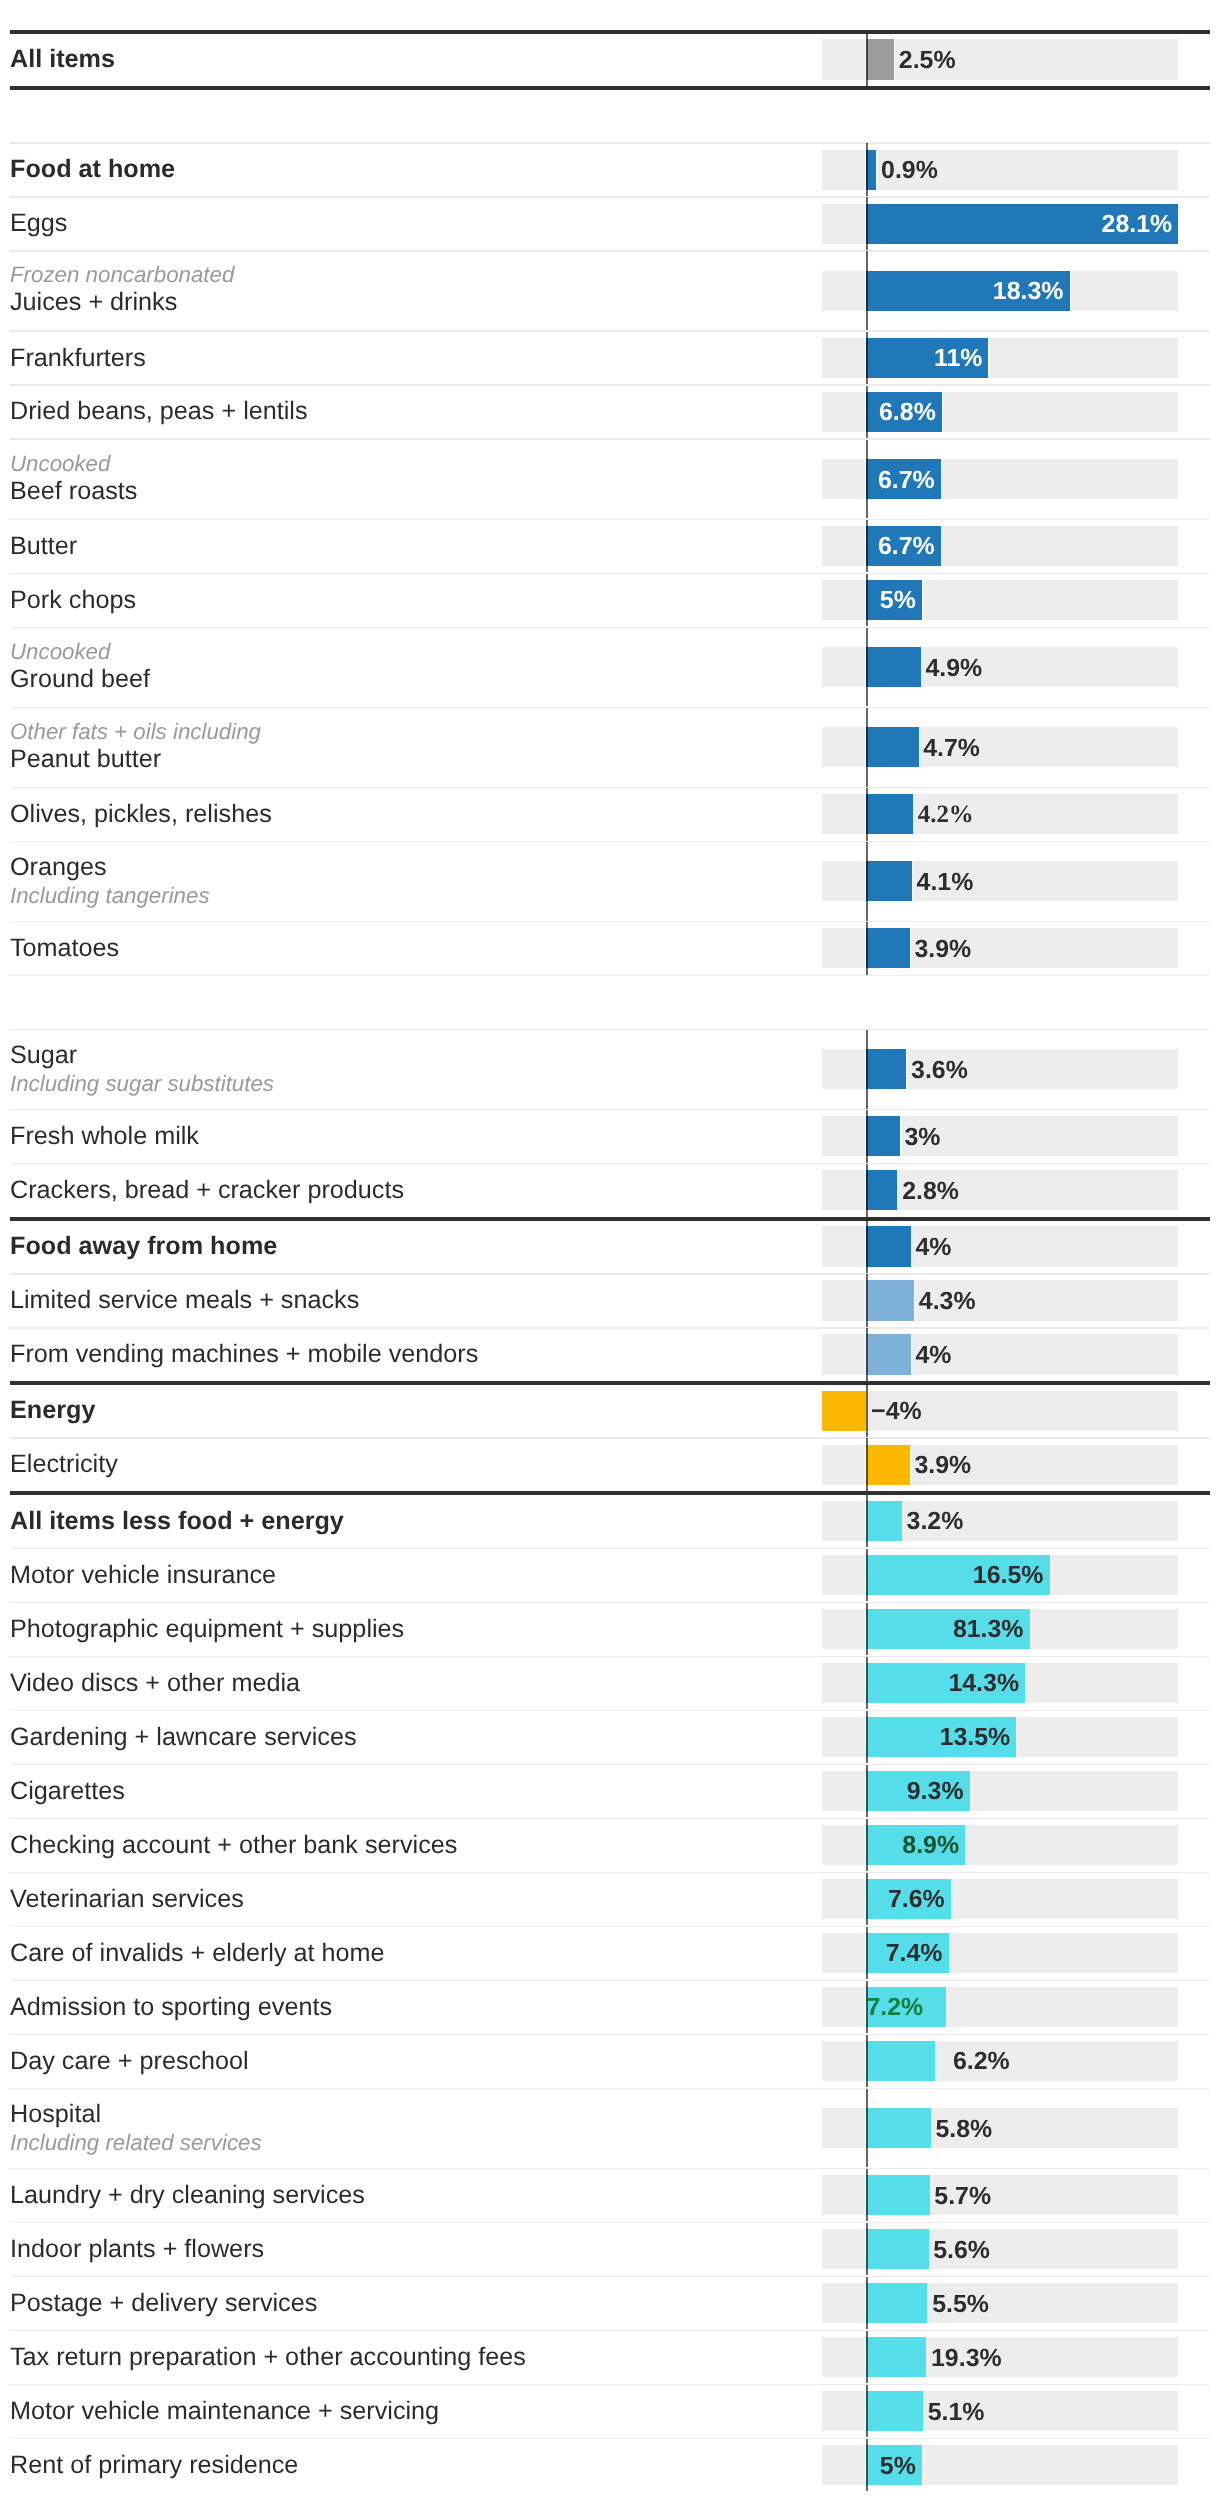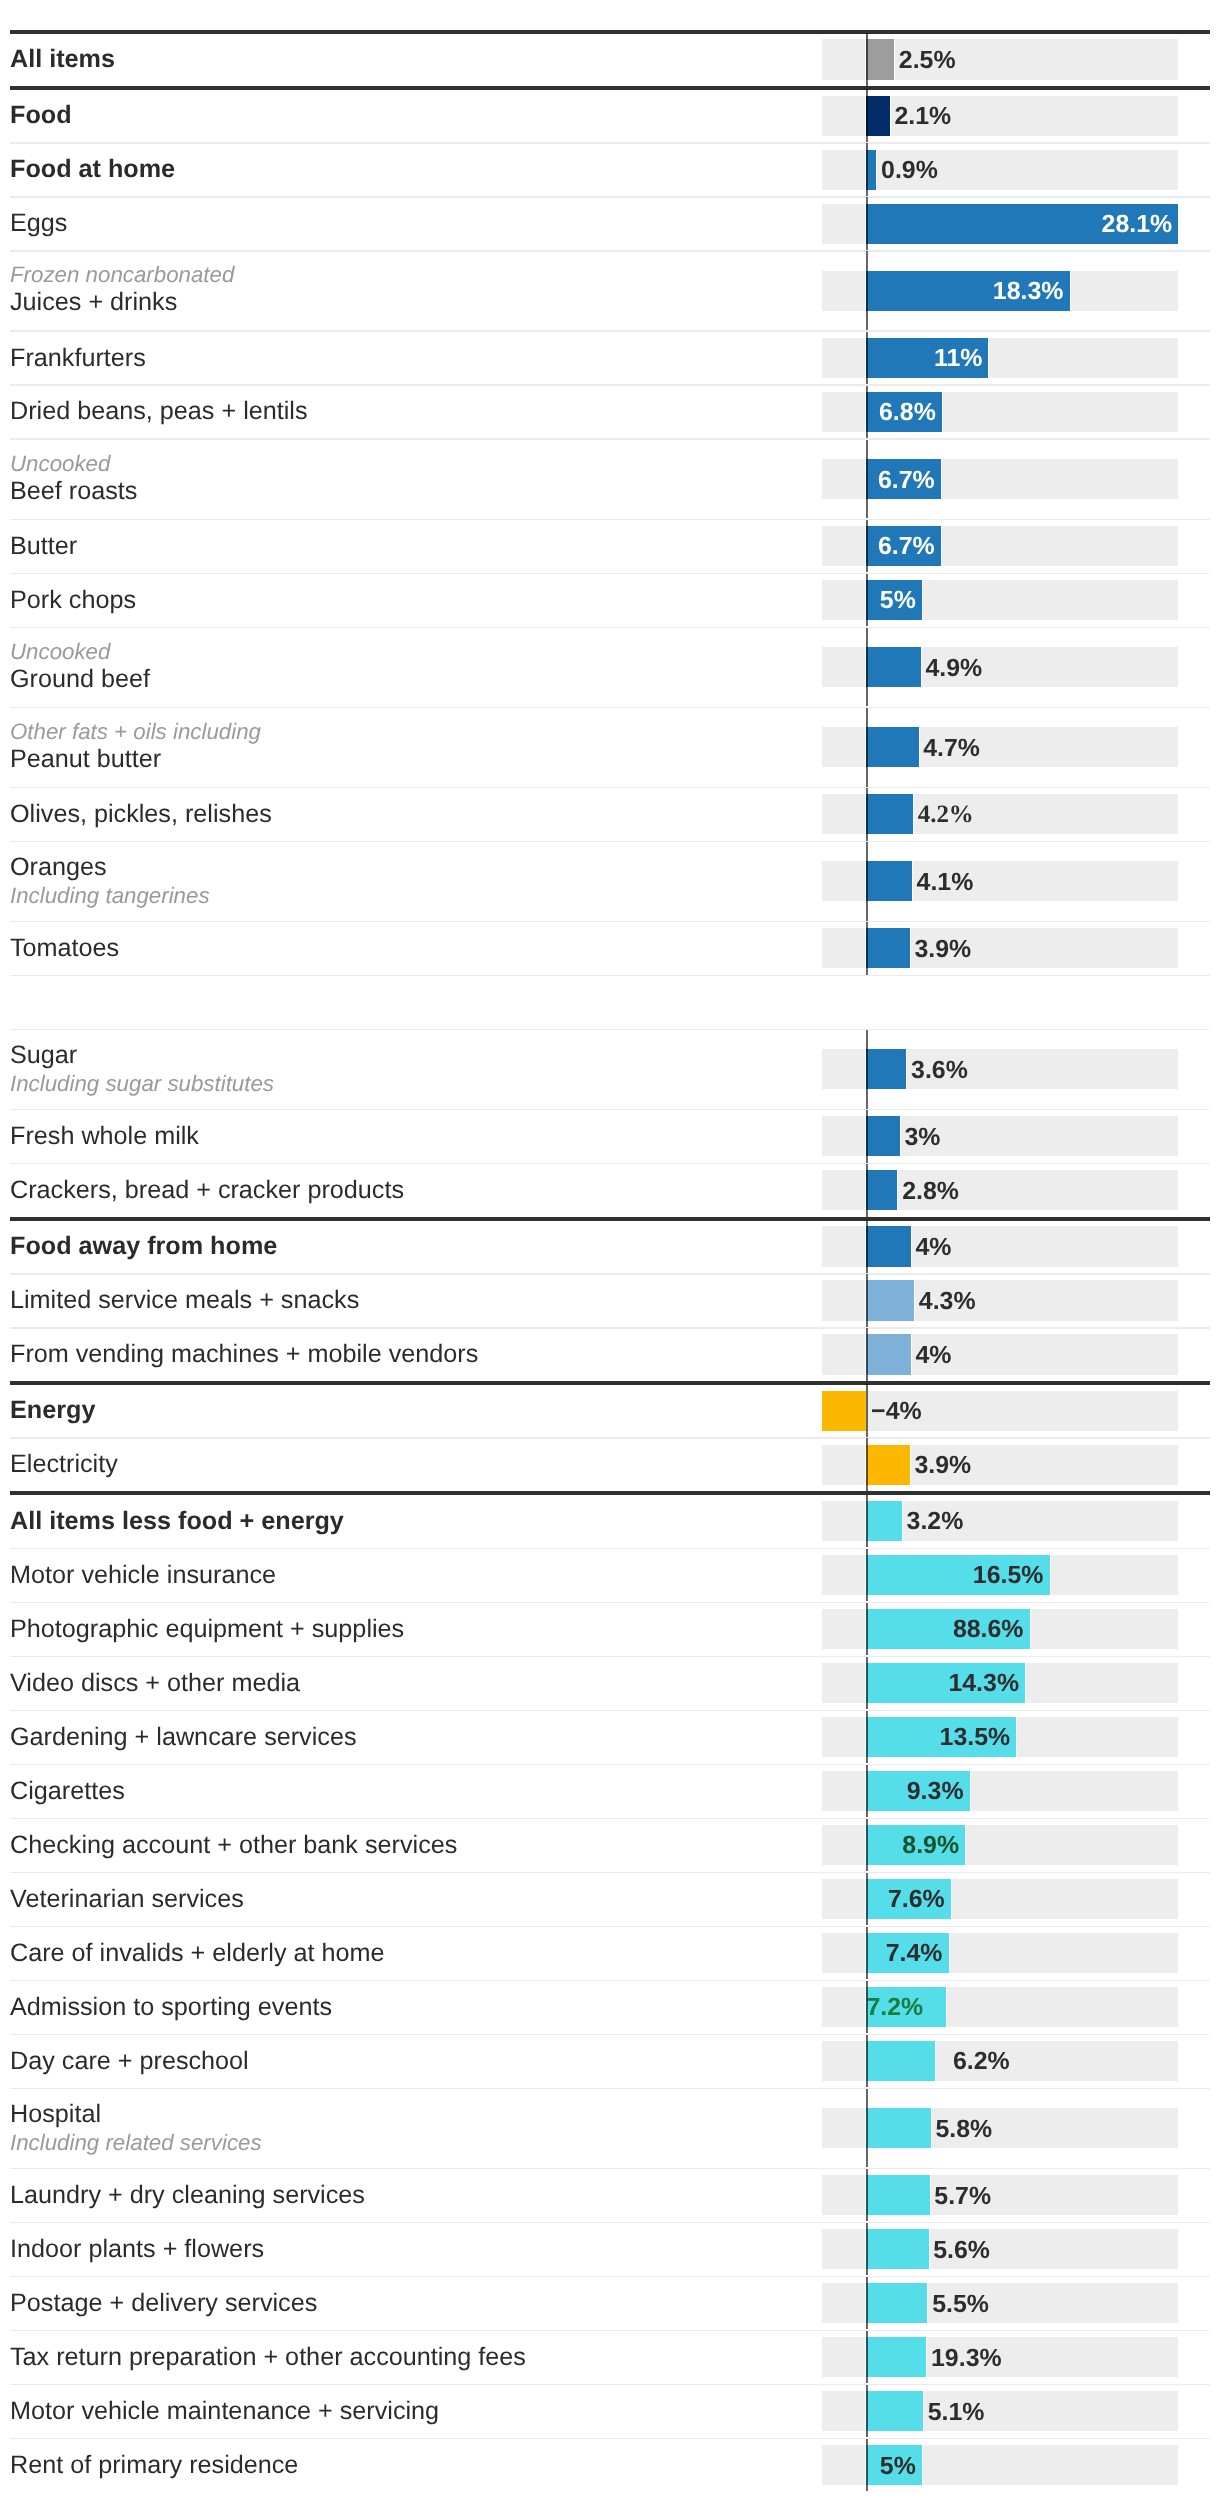--- a/index.html
+++ b/index.html
@@ -73,27 +73,20 @@
 <div id="chart">
   <div class="rule thick" style="top:29.80px;height:4.20px"></div>
   <div class="row" style="top:33.2px;height:52.8px">
     <div class="label bold" style="top:12.0px">All items</div>
     <div class="track" style="top: 6.3px; height: 40.2px; left: 822px; width: 356px; background: rgb(237, 237, 237);"></div>
     <div class="bar" style="top: 6.3px; height: 40.2px; left: 865.4px; width: 29.75px; background: rgb(157, 157, 157);"></div>
     <div class="vlabel" style="top: 12.9px; left: 898.85px;">2.5%</div>
     <div class="zeroline" style="top: 0px; height: 52.8px; left: 865.8px;"></div>
   </div>
   <div class="rule thick" style="top:86.00px;height:4.20px"></div>
-  <div class="row" style="top:89.4px;height:52.8px">
-    <div class="label bold" style="top:12.0px">Food</div>
-    <div class="track" style="top: 6.3px; height: 40.2px; left: 822px; width: 356px; background: rgb(237, 237, 237);"></div>
-    <div class="bar" style="top: 6.3px; height: 40.2px; left: 865.4px; width: 25.31px; background: rgb(3, 45, 105);"></div>
-    <div class="vlabel" style="top: 12.9px; left: 894.41px;">2.1%</div>
-    <div class="zeroline" style="top: 0px; height: 52.8px; left: 865.8px;"></div>
-  </div>
   <div class="rule" style="top:142.30px;height:1.60px"></div>
   <div class="row" style="top:143.4px;height:71px">
     <div class="label bold" style="top:12.0px">Food at home</div>
     <div class="track" style="top: 6.3px; height: 40.2px; left: 822px; width: 356px; background: rgb(237, 237, 237);"></div>
     <div class="bar" style="top: 6.3px; height: 40.2px; left: 865.4px; width: 11.99px; background: rgb(32, 120, 184);"></div>
     <div class="vlabel" style="top: 12.9px; left: 881.09px;">0.9%</div>
     <div class="zeroline" style="top: 0px; height: 52.8px; left: 865.8px;"></div>
   </div>
   <div class="rule" style="top:196.30px;height:1.60px"></div>
   <div class="row" style="top:197.4px;height:52.8px">
@@ -276,21 +269,21 @@
     <div class="track" style="top: 6.3px; height: 40.2px; left: 822px; width: 356px; background: rgb(237, 237, 237);"></div>
     <div class="bar" style="top: 6.3px; height: 40.2px; left: 865.4px; width: 185.15px; background: rgb(85, 221, 233);"></div>
     <div class="vlabel" style="top: 12.9px; left: 866.4px; width: 177.05px; text-align: right; color: rgb(45, 45, 45);">16.5%</div>
     <div class="zeroline" style="top: 0px; height: 52.8px; left: 865.8px;"></div>
   </div>
   <div class="rule" style="top:1601.50px;height:1.60px"></div>
   <div class="row" style="top:1602.6px;height:52.8px">
     <div class="label" style="top:12.0px">Photographic equipment + supplies</div>
     <div class="track" style="top: 6.3px; height: 40.2px; left: 822px; width: 356px; background: rgb(237, 237, 237);"></div>
     <div class="bar" style="top: 6.3px; height: 40.2px; left: 865.4px; width: 165.17px; background: rgb(85, 221, 233);"></div>
-    <div class="vlabel" style="top: 12.9px; left: 866.4px; width: 157.07px; text-align: right; color: rgb(45, 45, 45);">88.6%</div>
+    <div class="vlabel" style="top: 12.9px; left: 866.4px; width: 157.07px; text-align: right; color: rgb(45, 45, 45);">81.3%</div>
     <div class="zeroline" style="top: 0px; height: 52.8px; left: 865.8px;"></div>
   </div>
   <div class="rule" style="top:1655.50px;height:1.60px"></div>
   <div class="row" style="top:1656.6px;height:52.8px">
     <div class="label" style="top:12.0px">Video discs + other media</div>
     <div class="track" style="top: 6.3px; height: 40.2px; left: 822px; width: 356px; background: rgb(237, 237, 237);"></div>
     <div class="bar" style="top: 6.3px; height: 40.2px; left: 865.4px; width: 160.73px; background: rgb(85, 221, 233);"></div>
     <div class="vlabel" style="top: 12.9px; left: 866.4px; width: 152.63px; text-align: right; color: rgb(45, 45, 45);">14.3%</div>
     <div class="zeroline" style="top: 0px; height: 52.8px; left: 865.8px;"></div>
   </div>

